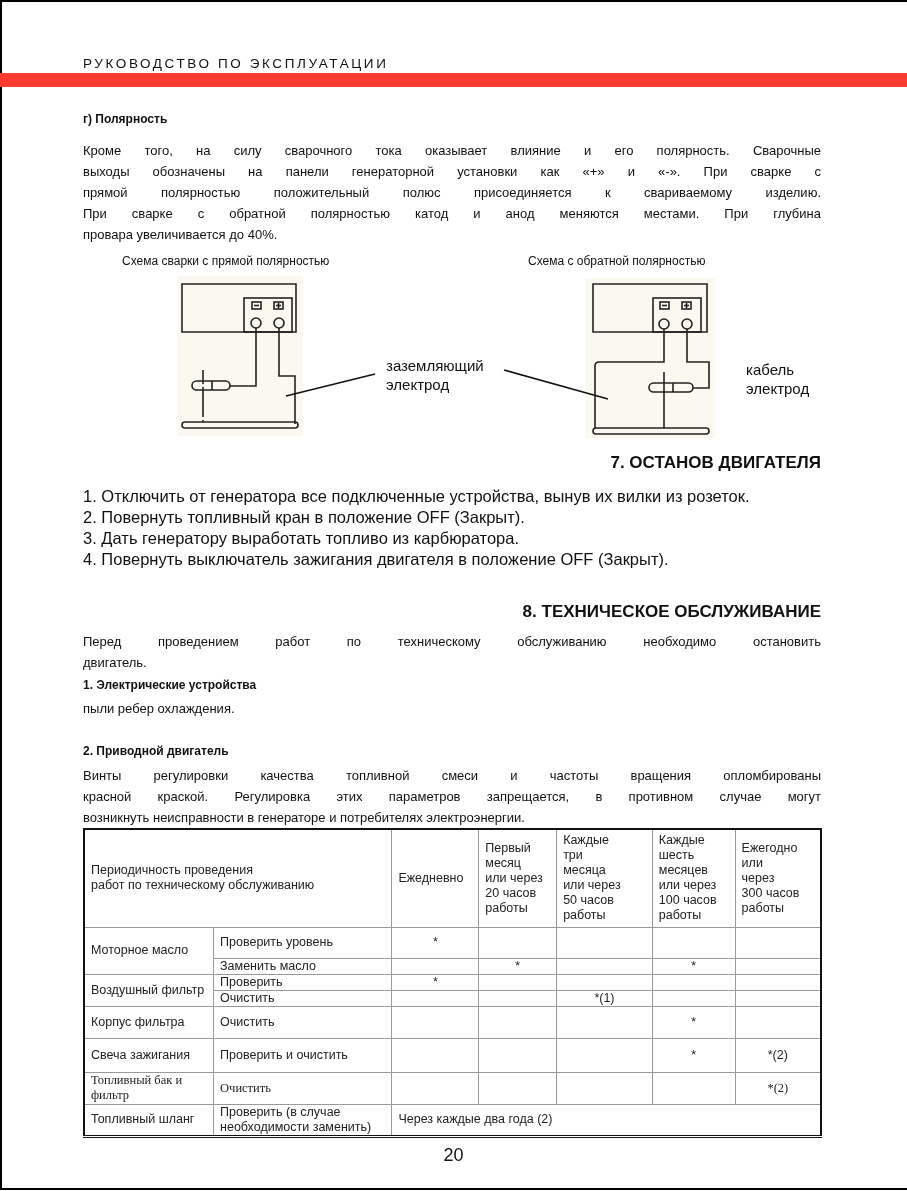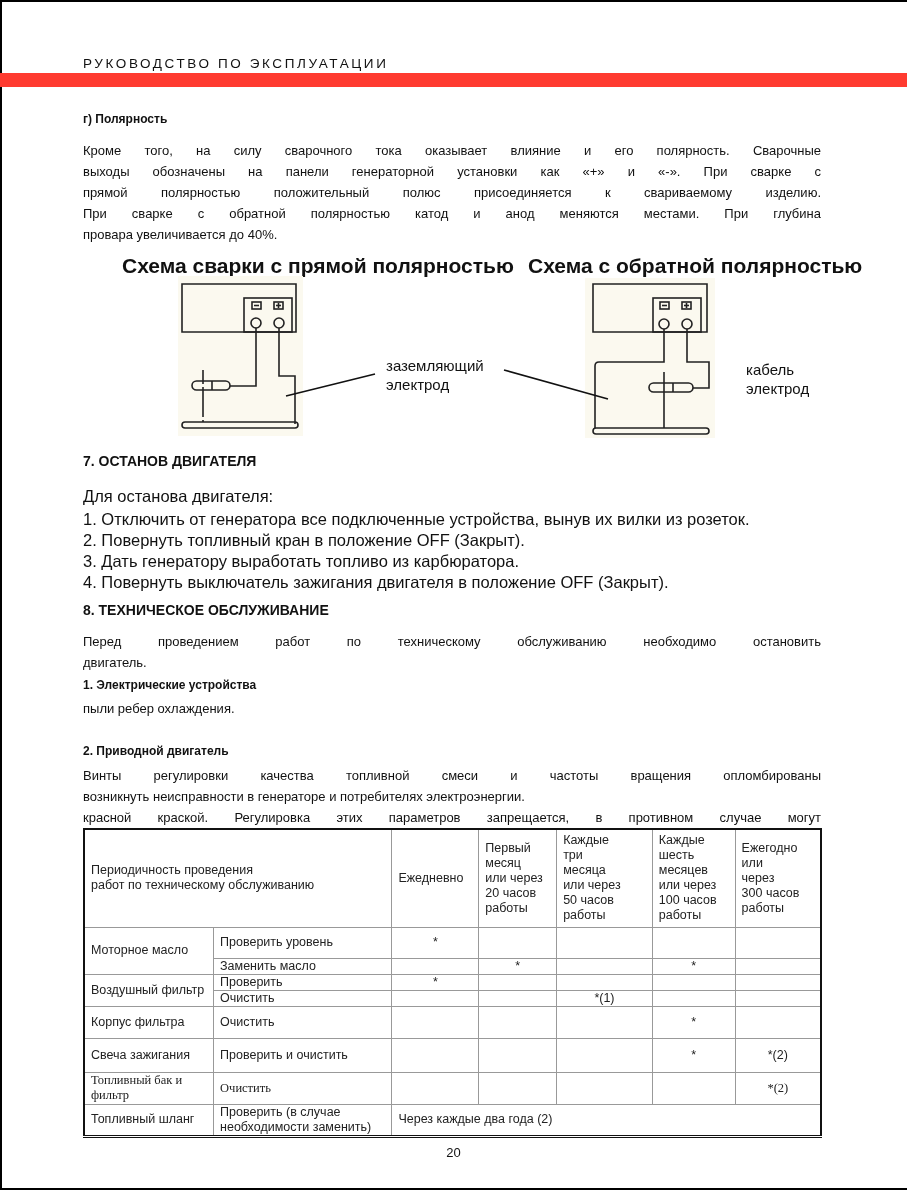--- a/index.html
+++ b/index.html
@@ -6,32 +6,32 @@
     html, body { width: 907px; height: 1191px; background: #ffffff; overflow: hidden; }
     body { position: relative; font-family: "Liberation Sans", sans-serif; color: #111; }
     .page-frame { position: absolute; left: 0; top: 0; width: 907px; height: 1190px;
       border-left: 2px solid #000; border-top: 2px solid #000; border-bottom: 2px solid #000; }
     .running-head { position: absolute; left: 83px; top: 56px; font-size: 13.5px; letter-spacing: 2.6px; color: #111; }
     .red-band { position: absolute; left: 0; top: 73px; width: 907px; height: 14px; background: #ff3b30; }
     .abs { position: absolute; }
     .h-bold { font-weight: bold; font-size: 12px; }
     .para { font-size: 13px; line-height: 21px; text-align: justify; text-align-last: left; width: 738px; }
     .para.j-last { text-align-last: justify; }
-    .center-title { position: absolute; left: 83px; width: 738px; text-align: left; font-weight: bold; font-size: 14px; }
+    .center-title { position: absolute; left: 83px; width: 738px; text-align: right; font-weight: bold; font-size: 17px; }
     .list-line { font-size: 16.5px; line-height: 21px; white-space: nowrap; }
-    .diag-caption { font-size: 21px; white-space: nowrap; font-weight: bold; }
+    .diag-caption { font-size: 12px; white-space: nowrap; }
     .diag-label { font-size: 15px; line-height: 19px; }
     .diagram { position: absolute; background: #fbf9ef; }
     
     table.maint { position: absolute; left: 83px; top: 828px; width: 739px; border-collapse: collapse;
       font-size: 12.5px; line-height: 15px; color: #222; border: 2.5px solid #111; border-bottom: 3px double #111; }
     table.maint td { border: 1px solid #999; vertical-align: middle; padding: 0 6px; }
     table.maint td.c { text-align: center; }
     table.maint td.hdr-top { vertical-align: top; padding-top: 3px; }
-    .page-num { position: absolute; left: 0; width: 907px; top: 1145px; text-align: center; font-size: 13px; }
+    .page-num { position: absolute; left: 0; width: 907px; top: 1145px; text-align: center; font-size: 18px; }
   </style>
 </head>
 <body>
 
 <div class="page-frame"></div>
 
 <div class="running-head">РУКОВОДСТВО ПО ЭКСПЛУАТАЦИИ</div>
 <div class="red-band"></div>
 
 <div class="abs h-bold" style="left:83px; top:112px;">г) Полярность</div>
@@ -99,41 +99,40 @@
   <div>заземляющий</div>
   <div>электрод</div>
 </div>
 <div class="abs diag-label" style="left:746px; top:360px;">
   <div>кабель</div>
   <div>электрод</div>
 </div>
 
 <div class="center-title" style="top:453px;">7. ОСТАНОВ ДВИГАТЕЛЯ</div>
 <div class="abs" style="left:83px; top:486px;">
-  <div class="list-line" style="margin-bottom:2px;">Для останова двигателя:</div>
   <div class="list-line">1. Отключить от генератора все подключенные устройства, вынув их вилки из розеток.</div>
   <div class="list-line">2. Повернуть топливный кран в положение OFF (Закрыт).</div>
   <div class="list-line">3. Дать генератору выработать топливо из карбюратора.</div>
   <div class="list-line">4. Повернуть выключатель зажигания двигателя в положение OFF (Закрыт).</div>
 </div>
 
 <div class="center-title" style="top:602px;">8. ТЕХНИЧЕСКОЕ ОБСЛУЖИВАНИЕ</div>
 <div class="abs" style="left:83px; top:631px;">
   <div class="para j-last">Перед проведением работ по техническому обслуживанию необходимо остановить</div>
   <div class="para">двигатель.</div>
 </div>
 <div class="abs h-bold" style="left:83px; top:678px;">1.  Электрические устройства</div>
 <div class="abs" style="left:83px; top:698px;">
   <div class="para">пыли ребер охлаждения.</div>
 </div>
 <div class="abs h-bold" style="left:83px; top:744px;">2.  Приводной двигатель</div>
 <div class="abs" style="left:83px; top:765px;">
   <div class="para j-last">Винты регулировки качества топливной смеси и частоты вращения опломбированы</div>
+  <div class="para j-last">красной краской. Регулировка этих параметров запрещается, в противном случае могут</div>
   <div class="para">возникнуть неисправности в генераторе и потребителях электроэнергии.</div>
-  <div class="para j-last">красной краской. Регулировка этих параметров запрещается, в противном случае могут</div>
 </div>
 
 <table class="maint">
   <colgroup>
     <col style="width:130px">
       <col style="width:179px">
       <col style="width:87px">
     <col style="width:78px">
       <col style="width:96px">
       <col style="width:83px">

